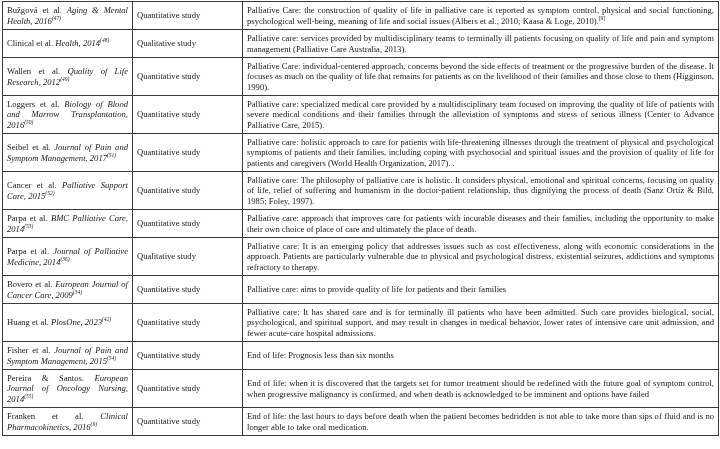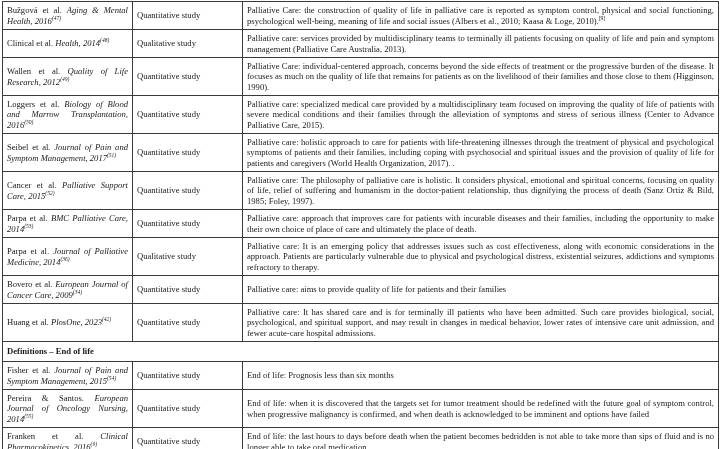--- a/index.html
+++ b/index.html
@@ -72,23 +72,20 @@
       <td class="ref"><span>Bovero et al.</span> <i>European Journal of Cancer Care, 2009</i><sup>(34)</sup></td>
       <td class="type">Quantitative study</td>
       <td class="def"><b>Palliative care:</b><span> aims to provide quality of life for patients and their families</span></td>
     </tr>
     <tr style="height:38px">
       <td class="ref"><span>Huang et al.</span> <i>PlosOne, 2023</i><sup>(42)</sup></td>
       <td class="type">Quantitative study</td>
       <td class="def"><b>Palliative care:</b><span> It has shared care and is for terminally ill patients who have been admitted. Such care provides biological, social, psychological, and spiritual support, and may result in changes in medical behavior, lower rates of intensive care unit admission, and fewer acute-care hospital admissions.</span></td>
     </tr>
 
-    <tr>
-      <td class="section" colspan="3">Definitions – End of life</td>
-    </tr>
 
     <tr style="height:28px">
       <td class="ref"><span>Fisher et al.</span> <i>Journal of Pain and Symptom Management, 2015</i><sup>(54)</sup></td>
       <td class="type">Quantitative study</td>
       <td class="def"><b>End of life:</b><span> Prognosis less than six months</span></td>
     </tr>
     <tr style="height:38px">
       <td class="ref"><span>Pereira &amp; Santos.</span> <i>European Journal of Oncology Nursing, 2014</i><sup>(55)</sup></td>
       <td class="type">Quantitative study</td>
       <td class="def"><b>End of life:</b><span> when it is discovered that the targets set for tumor treatment should be redefined with the future goal of symptom control, when progressive malignancy is confirmed, and when death is acknowledged to be imminent and options have failed</span></td>

